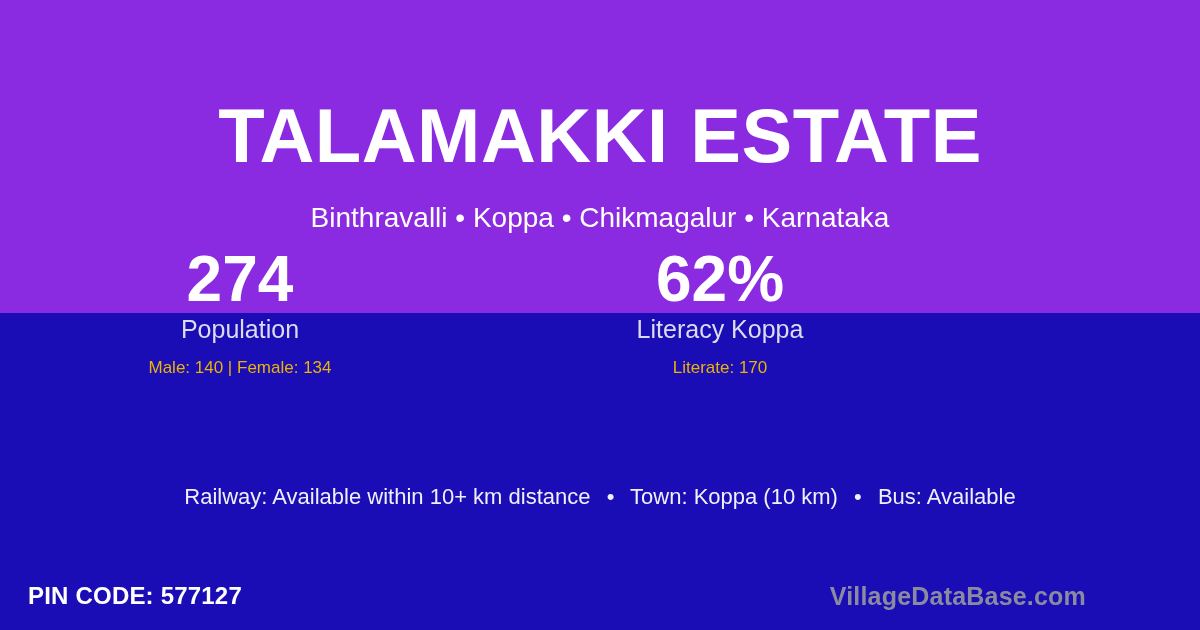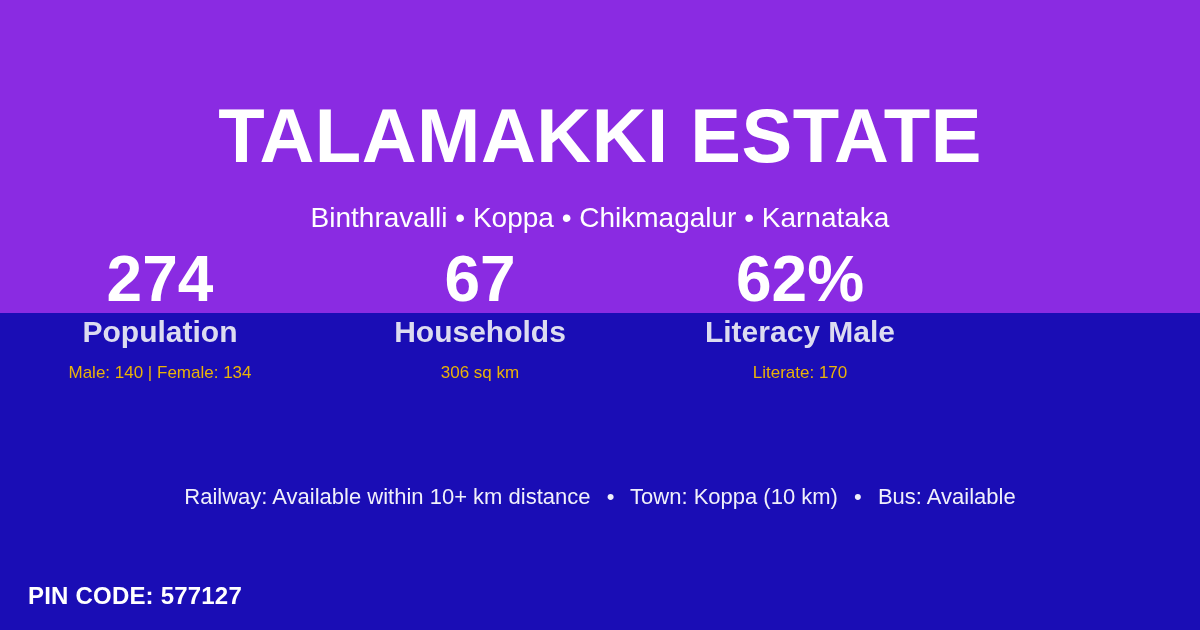--- a/index.html
+++ b/index.html
@@ -78,22 +78,22 @@
   }
   .stat-value {
     color: #FFFFFF;
     font-size: 64px;
     font-weight: bold;
     line-height: 62px;
     height: 62px;
   }
   .stat-label {
     color: #DCDCF0;
-    font-size: 30px;
-    font-weight: bold;
+    font-size: 25px;
+    font-weight: normal;
     line-height: 1;
     padding-top: 7px;
   }
   .stat-sub {
     color: #eab308;
     font-size: 17px;
     font-weight: normal;
     line-height: 1;
     padding-top: 17px;
   }
@@ -157,39 +157,35 @@
   </div>
 
   <div class="stats-row">
 
     <div class="stat-col">
       <div class="stat-value">274</div>
       <div class="stat-label">Population</div>
       <div class="stat-sub">Male: 140 | Female: 134</div>
     </div>
 
-    <div class="stat-col">
-      <div class="stat-value">67</div>
-      <div class="stat-label">Households</div>
-      <div class="stat-sub">306 sq km</div>
-    </div>
 
     <div class="stat-col">
       <div class="stat-value">62%</div>
-      <div class="stat-label">Literacy Male</div>
+      <div class="stat-label">Literacy Koppa</div>
       <div class="stat-sub">Literate: 170</div>
     </div>
 
   </div>
 
   <div class="transport-line">
     <span>Railway: Available within 10+ km distance</span>
     <span class="transport-sep">•</span>
     <span>Town: Koppa (10 km)</span>
     <span class="transport-sep">•</span>
     <span>Bus: Available</span>
   </div>
 
   <div class="footer">
     <div class="pin-code">PIN CODE: 577127</div>
+    <div class="brand">VillageDataBase.com</div>
   </div>
 
 </div>
 
 </body></html>

